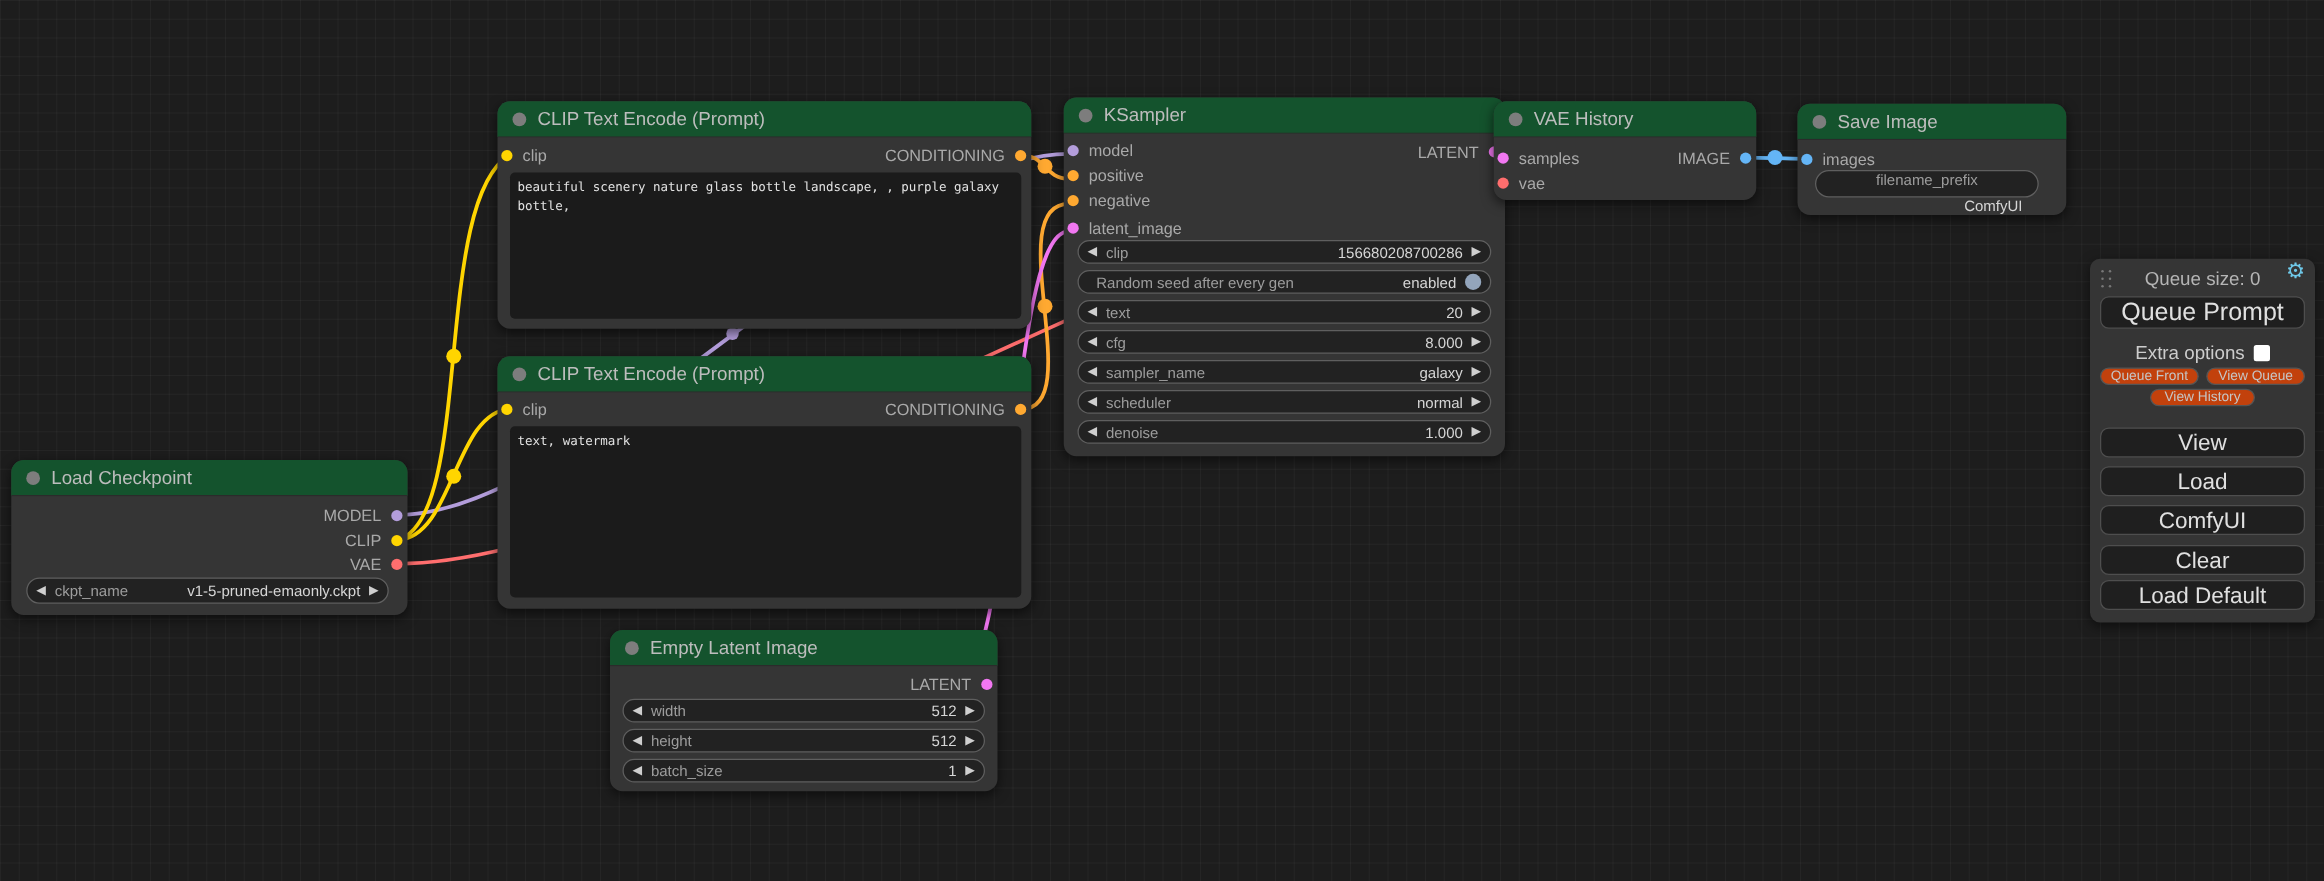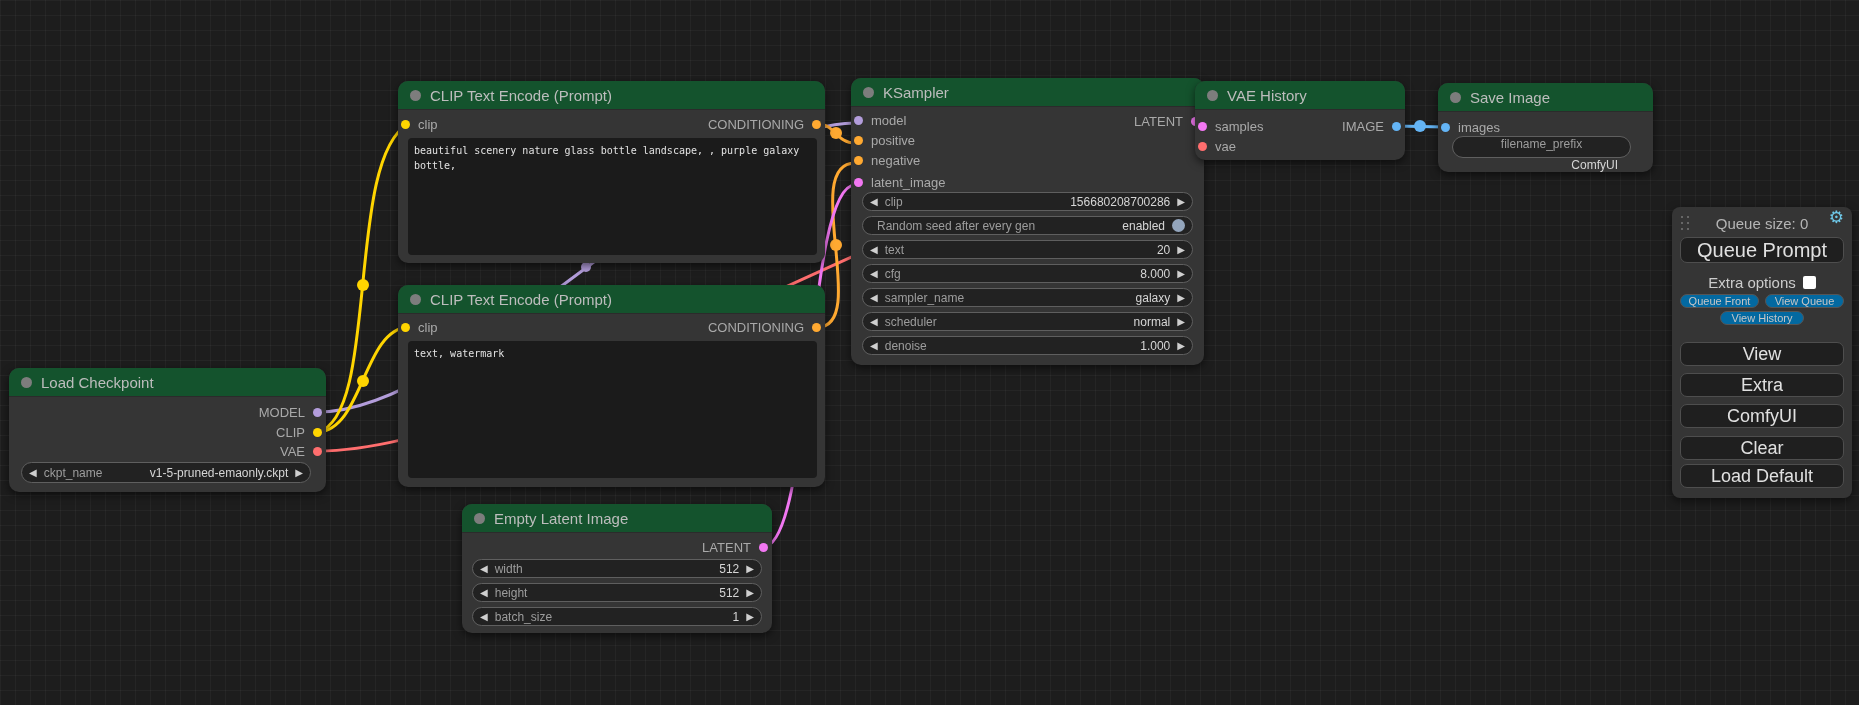--- a/index.html
+++ b/index.html
@@ -50,21 +50,21 @@
   .drag-handle { position:absolute; left:9px; top:9px; display:grid;
     grid-template-columns:repeat(2, 3px); grid-auto-rows:3px; gap:3px; }
   .drag-handle i { width:2px; height:2px; border-radius:50%; background:#777; }
   .gear { position:absolute; right:8px; top:2px; font-size:17px; line-height:1;
     font-family:"DejaVu Sans", sans-serif; cursor:pointer; }
   .btn { position:absolute; left:8px; width:164px; background:#1f1f1f;
     border:1px solid #4e4e4e; border-radius:7px; color:#e0e0e0;
     display:flex; align-items:center; justify-content:center; cursor:pointer; }
   .btn-big { height:26px; font-size:20px; }
   .btn-mid { height:24px; font-size:18px; }
-  .btn-sm { position:absolute; background:#0369a1; border:1px solid #555;
+  .btn-sm { position:absolute; background:#c2410c; border:1px solid #555;
     border-radius:9px; color:#c6c6c6; font-size:11px; height:14px;
     display:flex; align-items:center; justify-content:center; cursor:pointer; }
   .extra-row { position:absolute; left:0; right:0; top:67px; height:16px;
     display:flex; align-items:center; justify-content:center; gap:7px;
     color:#cccccc; font-size:15px; }
   .checkbox { width:13px; height:13px; background:#ffffff; border-radius:2px; }
 </style>
 </head>
 <body>
 
@@ -140,21 +140,21 @@
       <span class="dot" style="background: rgb(255, 213, 0);"></span>
       <span>clip</span>
     </div>
     <div class="slot-row out" style="top:32px;">
       <span class="dot" style="background: rgb(255, 169, 49);"></span>
       <span>CONDITIONING</span>
     </div>
     <div class="prompt-box" style="left:10px; right:8px; top:56px; bottom:9px;">text, watermark</div>
   </div>
 
-  <div class="node" style="left:462px; top:504px; width:310px; height:129px;">
+  <div class="node" style="left:488px; top:504px; width:310px; height:129px;">
     <div class="node-title">
       <span class="title-dot" style="background: rgb(125, 125, 125);"></span>
       <span class="title-text">Empty Latent Image</span>
     </div>
     <div class="slot-row out" style="top:33px;">
       <span class="dot" style="background: rgb(242, 119, 242);"></span>
       <span>LATENT</span>
     </div>
     <div class="pill" style="top:55px; left:10px; right:10px;">
       <span class="arrow">◀</span>
@@ -296,19 +296,19 @@
     <div class="extra-row">
       <span>Extra options</span>
       <span class="checkbox"></span>
     </div>
 
     <div class="btn-sm" style="left:8px; top:87px; width:79px;">Queue Front</div>
     <div class="btn-sm" style="left:93px; top:87px; width:79px;">View Queue</div>
     <div class="btn-sm" style="left:48px; top:104px; width:84px;">View History</div>
 
     <div class="btn btn-mid" style="top:135px;">View</div>
-    <div class="btn btn-mid" style="top:166px;">Extra</div>
+    <div class="btn btn-mid" style="top:166px;">Load</div>
     <div class="btn btn-mid" style="top:197px;">ComfyUI</div>
     <div class="btn btn-mid" style="top:229px;">Clear</div>
     <div class="btn btn-mid" style="top:257px;">Load Default</div>
   </div>
 
 </div>
 
 </body></html>

